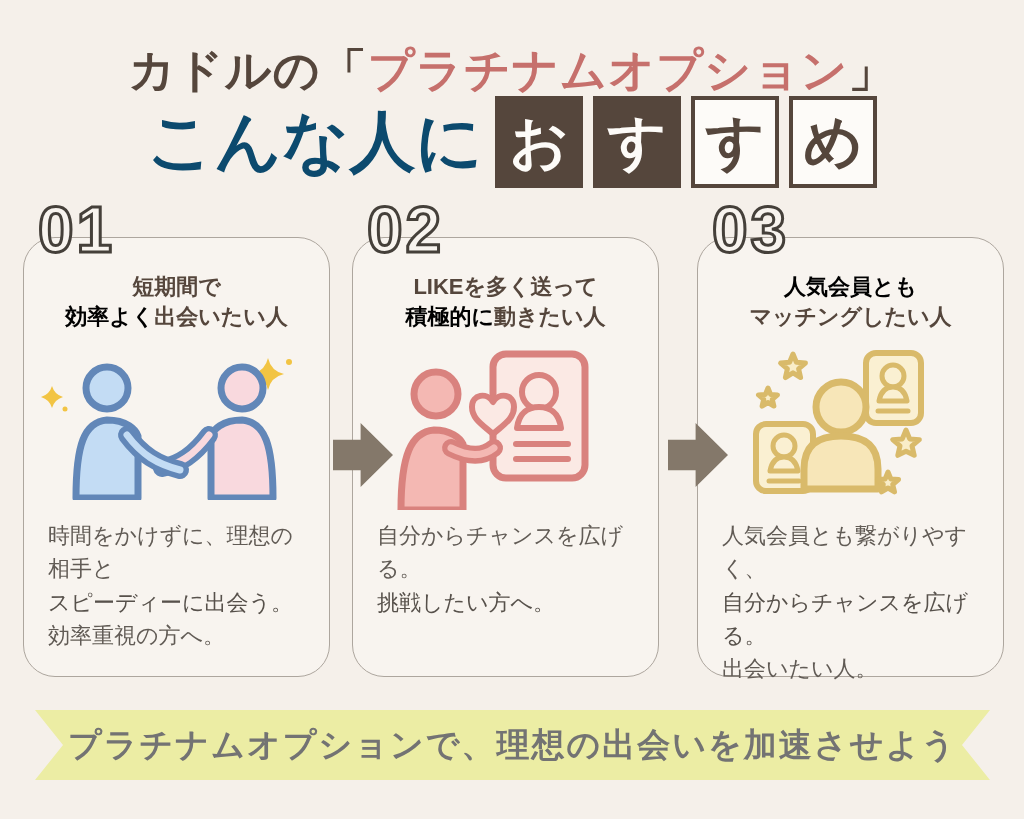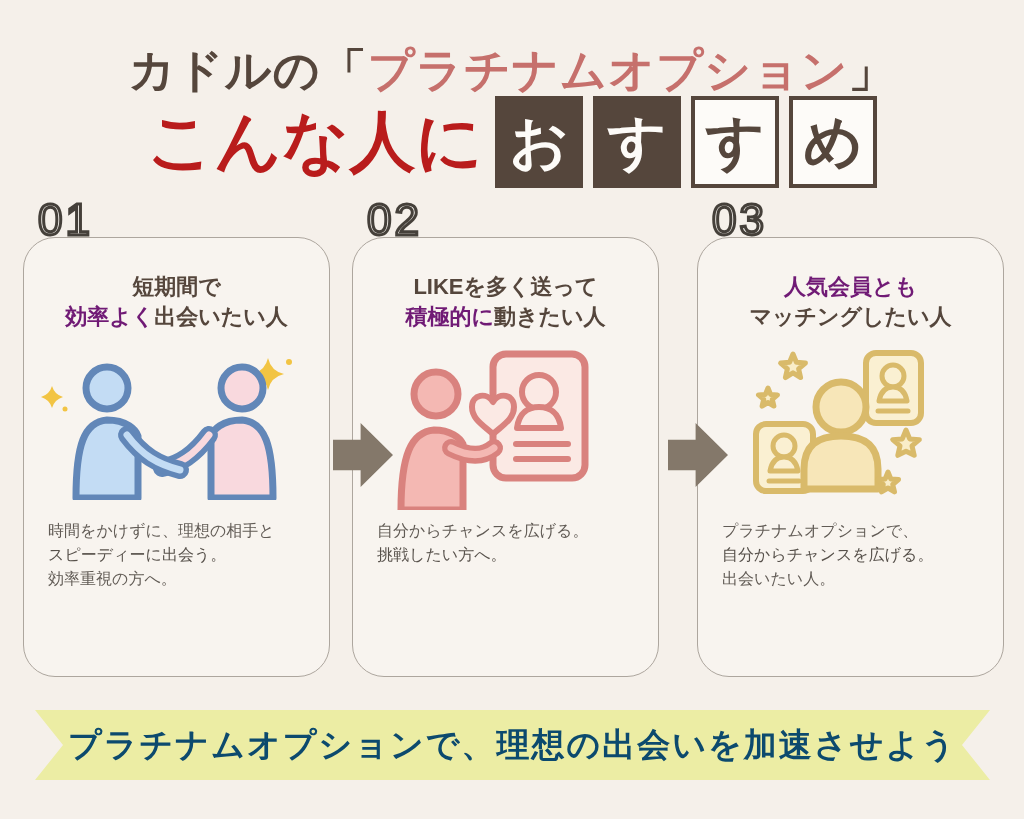--- a/index.html
+++ b/index.html
@@ -15,21 +15,21 @@
     position:absolute;top:40px;left:0;width:100%;
     text-align:center;font-size:46px;font-weight:800;letter-spacing:1px;
     color:#55463C;white-space:nowrap;
   }
   .t-accent{color:#C6706C;}
   .title-line2{
     position:absolute;top:96px;left:0;width:100%;
     display:flex;justify-content:center;align-items:center;gap:12px;
   }
   .line2-text{
-    font-size:66px;font-weight:800;color:#b91c1c;letter-spacing:0px;white-space:nowrap;
+    font-size:66px;font-weight:800;color:#0c4a6e;letter-spacing:0px;white-space:nowrap;
   }
   .boxes{display:flex;gap:10px;}
   .box{
     width:88px;height:92px;box-sizing:border-box;
     display:flex;align-items:center;justify-content:center;
     font-size:58px;font-weight:800;line-height:1;
   }
   .box.filled{background:#55463C;color:#FDFBF8;}
   .box.outline{background:#FDFBF8;border:4px solid #55463C;color:#55463C;}
 
@@ -37,57 +37,57 @@
   .cards{position:absolute;top:237px;left:0;width:1024px;height:440px;}
   .card{
     position:absolute;top:0;width:307px;height:440px;box-sizing:border-box;
     background:#F8F4EF;border:1.5px solid #ADA69E;border-radius:32px;
   }
   .card-1{left:23px;}
   .card-2{left:352px;}
   .card-3{left:697px;}
   .card-number{
     position:absolute;top:-40px;left:14px;z-index:3;
-    font-size:44px;font-weight:400;letter-spacing:3px;line-height:1;
+    font-size:64px;font-weight:700;letter-spacing:3px;line-height:1;
     color:#F8F4EF;-webkit-text-stroke:3px #45403A;
   }
   .card-title{
     margin:34px 0 0;text-align:center;
     font-size:22px;font-weight:800;line-height:1.38;color:#55463C;
   }
   .card-title .line{display:block;white-space:nowrap;}
-  .seg.accent{color:#701a75;}
+  .seg.accent{color:#000000;}
   .card-illustration{
     height:172px;margin-top:6px;
     display:flex;align-items:center;justify-content:center;
   }
   .card-desc{
     margin:8px 24px 0;
-    font-size:16px;line-height:1.52;color:#615B55;
+    font-size:22px;line-height:1.52;color:#615B55;
   }
   .card-desc .dline{display:block;}
   .card-desc .dline.bold{font-weight:400;color:#57514B;}
 
   .arrow{
     position:absolute;top:186px;width:60px;height:64px;z-index:4;
     background:#84786A;
     clip-path:polygon(0 26%,46% 26%,46% 0,100% 50%,46% 100%,46% 74%,0 74%);
   }
   .arrow-1{left:333px;}
   .arrow-2{left:668px;}
 
   
   .banner{
     position:absolute;top:710px;left:35px;width:955px;height:70px;
     background:#ECEDA4;
     clip-path:polygon(0 0,100% 0,calc(100% - 28px) 50%,100% 100%,0 100%,28px 50%);
     display:flex;align-items:center;justify-content:center;
   }
   .banner span{
-    font-size:33px;font-weight:800;color:#0c4a6e;letter-spacing:2px;white-space:nowrap;
+    font-size:33px;font-weight:800;color:#737373;letter-spacing:2px;white-space:nowrap;
   }
 
   svg{display:block;}
 </style>
 </head>
 <body>
 
 <div class="poster">
 
   <div class="title-line1">
@@ -205,21 +205,21 @@
           </g>
           <g fill="#F9EDC8" stroke="#D9BA6A" stroke-width="5">
             <polygon points="77,13 80.4,21.3 89.4,22 82.6,27.8 84.6,36.5 77,31.9 69.4,36.5 71.4,27.8 64.6,22 73.6,21.3"></polygon>
             <polygon points="52,47 54.6,53.4 61.5,53.9 56.3,58.4 57.9,65.1 52,61.5 46.1,65.1 47.7,58.4 42.5,53.9 49.4,53.4"></polygon>
             <polygon points="190,89 193.7,97.9 203.3,98.7 196,104.9 198.2,114.3 190,110.3 181.8,114.3 184,104.9 176.7,98.7 186.3,97.9"></polygon>
             <polygon points="172,131 174.9,138 182.5,138.6 176.7,143.5 178.5,150.9 172,147 165.5,150.9 167.3,143.5 161.5,138.6 169.1,138"></polygon>
           </g>
         </svg>
       </div>
       <p class="card-desc">
-        <span class="dline">プラチナムオプションで、</span>
+        <span class="dline">人気会員とも繋がりやすく、</span>
         <span class="dline bold">自分からチャンスを広げる。</span>
         <span class="dline">出会いたい人。</span>
       </p>
     </article>
 
   </section>
 
   <div class="banner">
     <span>プラチナムオプションで、理想の出会いを加速させよう</span>
   </div>

